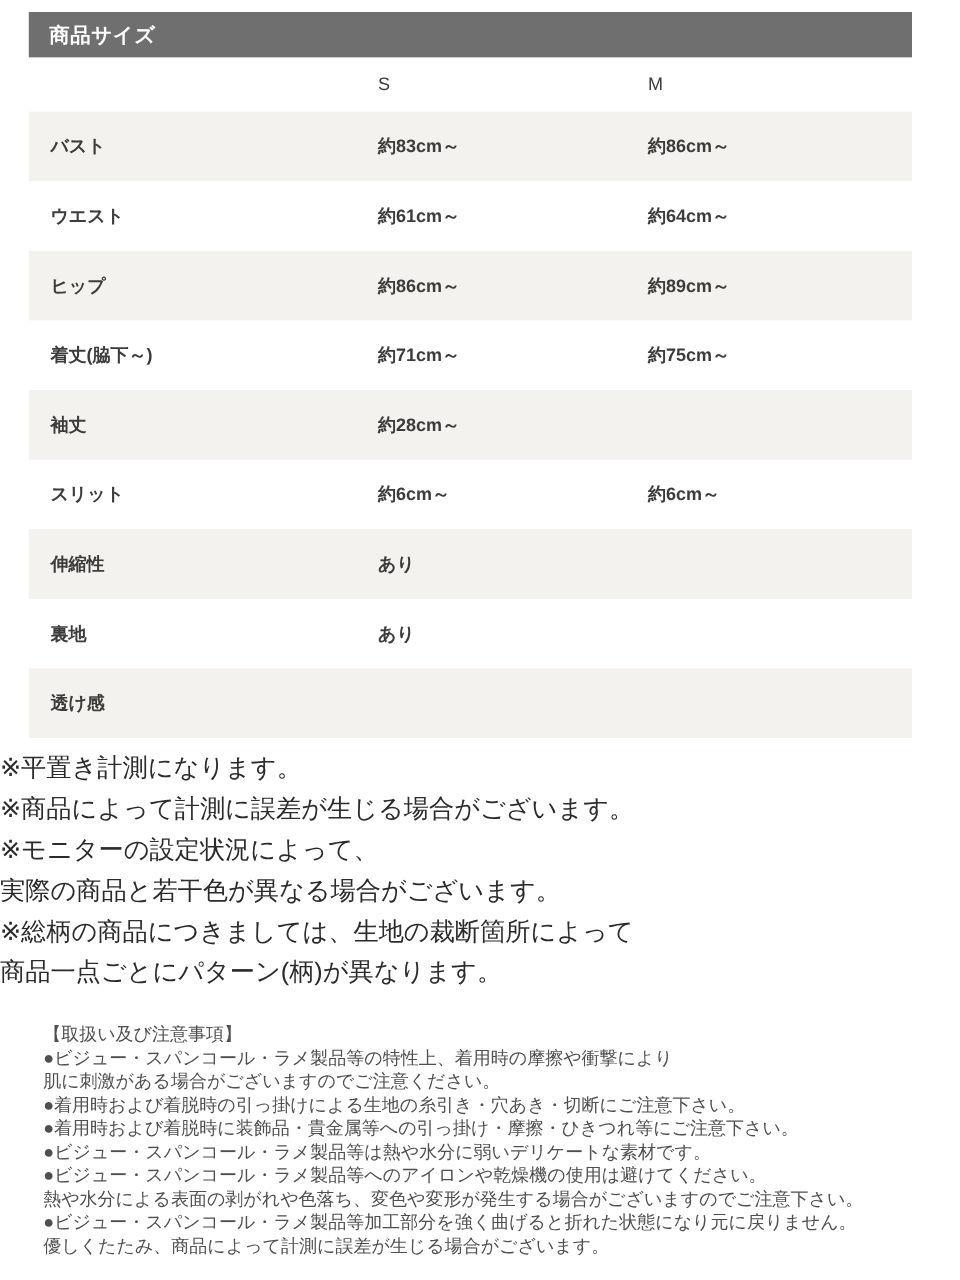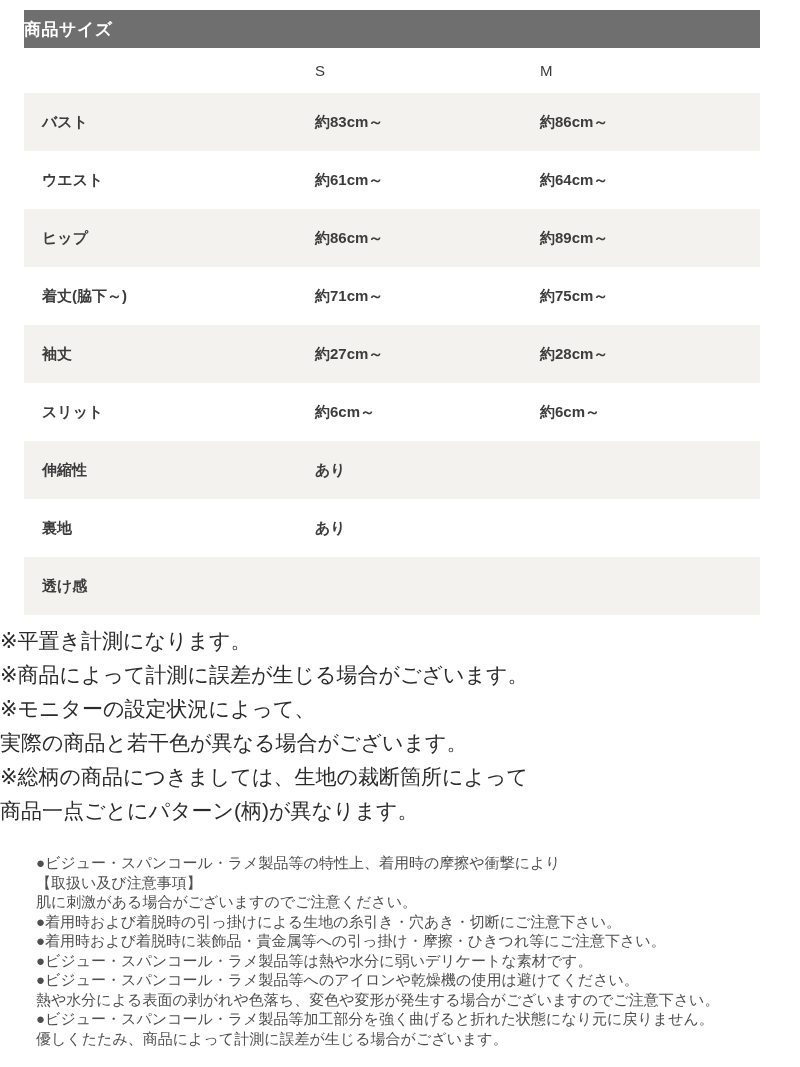--- a/index.html
+++ b/index.html
@@ -19,21 +19,21 @@
     overflow:hidden;
     position:relative;
   }
   .page{padding-top:10px;}
 
   
   .size-section{margin-left:24px;width:736px;}
   .section-header{
     height:38px;background:var(--header-bg);
     display:flex;align-items:center;
-    padding-left:0;
+    padding-left:17px;
   }
   .section-header .title{
     color:var(--header-text);font-size:17px;font-weight:bold;
     letter-spacing:0.5px;
   }
   .tbl-row{
     display:grid;
     grid-template-columns:273px 225px 1fr;
     align-items:center;
     padding-left:18px;
@@ -98,21 +98,20 @@
         <span class="val">約86cm～</span>
         <span class="val">約89cm～</span>
       </div>
       <div class="tbl-row">
         <span class="lbl">着丈(脇下～)</span>
         <span class="val">約71cm～</span>
         <span class="val">約75cm～</span>
       </div>
       <div class="tbl-row">
         <span class="lbl">袖丈</span>
-        <span class="val">約27cm～</span>
         <span class="val">約28cm～</span>
       </div>
       <div class="tbl-row">
         <span class="lbl">スリット</span>
         <span class="val">約6cm～</span>
         <span class="val">約6cm～</span>
       </div>
       <div class="tbl-row">
         <span class="lbl">伸縮性</span>
         <span class="val">あり</span>
@@ -133,22 +132,22 @@
   <div class="notes">
     <div>※平置き計測になります。</div>
     <div>※商品によって計測に誤差が生じる場合がございます。</div>
     <div>※モニターの設定状況によって、</div>
     <div>実際の商品と若干色が異なる場合がございます。</div>
     <div>※総柄の商品につきましては、生地の裁断箇所によって</div>
     <div>商品一点ごとにパターン(柄)が異なります。</div>
   </div>
 
   <div class="care">
+    <div>【取扱い及び注意事項】</div>
     <div>●ビジュー・スパンコール・ラメ製品等の特性上、着用時の摩擦や衝撃により</div>
-    <div>【取扱い及び注意事項】</div>
     <div>肌に刺激がある場合がございますのでご注意ください。</div>
     <div>●着用時および着脱時の引っ掛けによる生地の糸引き・穴あき・切断にご注意下さい。</div>
     <div>●着用時および着脱時に装飾品・貴金属等への引っ掛け・摩擦・ひきつれ等にご注意下さい。</div>
     <div>●ビジュー・スパンコール・ラメ製品等は熱や水分に弱いデリケートな素材です。</div>
     <div>●ビジュー・スパンコール・ラメ製品等へのアイロンや乾燥機の使用は避けてください。</div>
     <div>熱や水分による表面の剥がれや色落ち、変色や変形が発生する場合がございますのでご注意下さい。</div>
     <div>●ビジュー・スパンコール・ラメ製品等加工部分を強く曲げると折れた状態になり元に戻りません。</div>
     <div>優しくたたみ、商品によって計測に誤差が生じる場合がございます。</div>
   </div>
 

